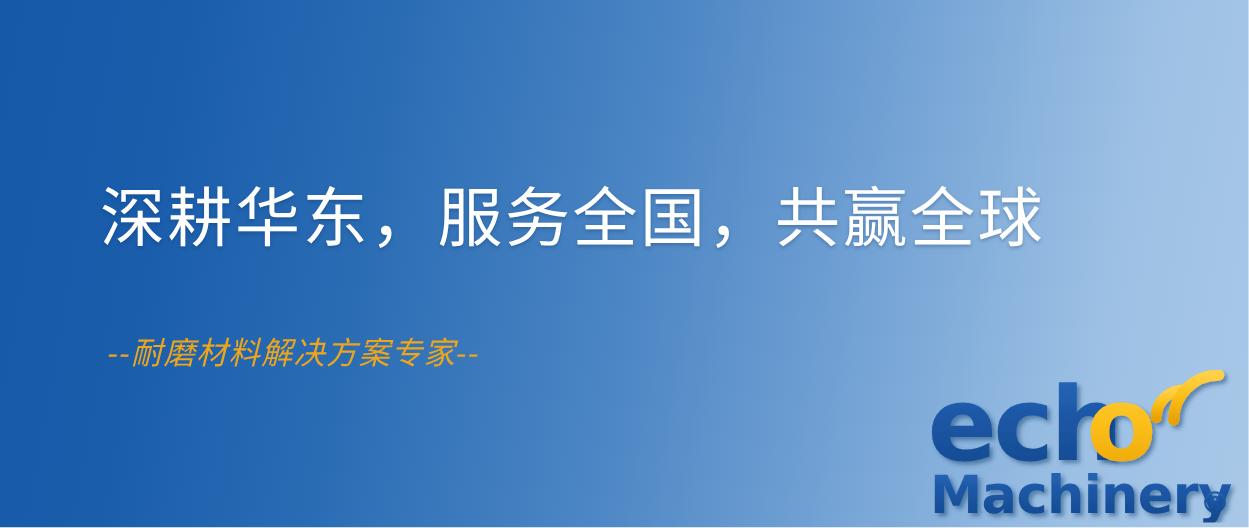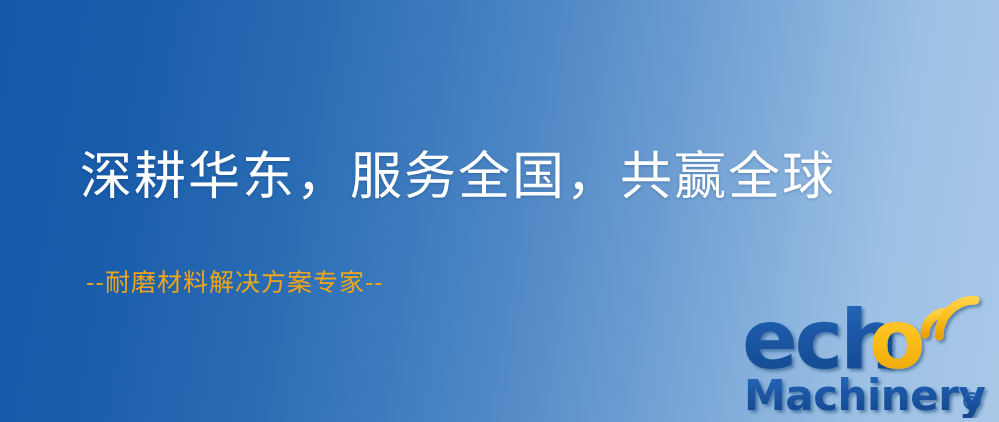--- a/index.html
+++ b/index.html
@@ -50,20 +50,21 @@
     left: 86px;
     top: 268px;
     margin: 0;
     font-family: "DejaVu Serif", "Liberation Serif", serif;
     font-weight: 400;
     font-size: 25px;
     line-height: 1.2;
     letter-spacing: 1px;
     color: #eda51c;
     white-space: nowrap;
+    font-style: italic;
   }
 
   
   .logo {
     position: absolute;
     left: 742px;
     top: 296px;
     width: 250px;
     height: 122px;
   }

